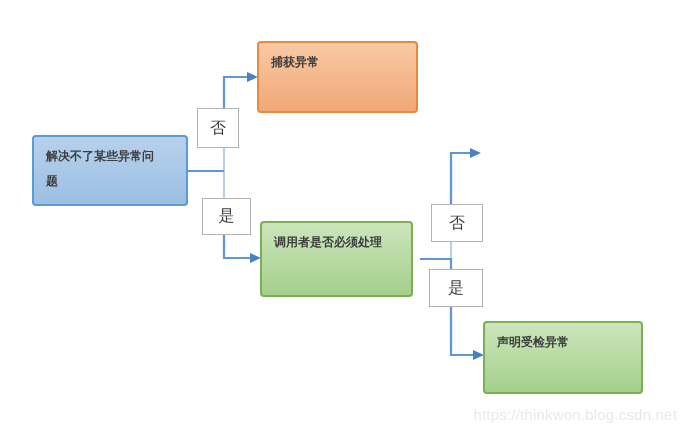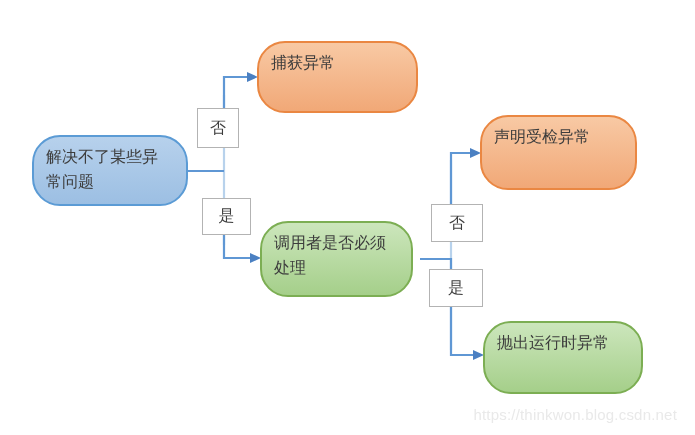--- a/index.html
+++ b/index.html
@@ -28,26 +28,27 @@
     fill: none;
   }
   .conn-medium {
     stroke: var(--connector-medium, #5f97d4);
     stroke-width: 2.2;
     fill: none;
   }
   .node {
     position: absolute;
     box-sizing: border-box;
-    border-radius: 28px;
+    border-radius: 4px;
     border: 2px solid;
     padding: 7px 12px;
-    font-size: 16px;
+    font-size: 12px;
     line-height: 25px;
     color: var(--text-color, #3d3d3d);
+    font-weight: bold;
   }
   .node .txt { display: block; }
   .node-blue {
     background: linear-gradient(to bottom, var(--node-blue-top, #b7d1ec), var(--node-blue-bottom, #9cbfe3));
     border-color: var(--node-blue-border, #5b9bd5);
   }
   .node-orange {
     background: linear-gradient(to bottom, var(--node-orange-top, #f8c9a4), var(--node-orange-bottom, #f1a877));
     border-color: var(--node-orange-border, #ea8742);
   }
@@ -114,26 +115,23 @@
   </div>
 
   <div class="node node-orange node-catch">
     <span class="txt">捕获异常</span>
   </div>
 
   <div class="node node-green node-caller">
     <span class="txt">调用者是否必须处理</span>
   </div>
 
-  <div class="node node-orange node-declare">
-    <span class="txt">声明受检异常</span>
-  </div>
 
   <div class="node node-green node-throw">
-    <span class="txt">抛出运行时异常</span>
+    <span class="txt">声明受检异常</span>
   </div>
 
   <div class="edge-label edge-label-left-no">
     <span>否</span>
   </div>
   <div class="edge-label edge-label-left-yes">
     <span>是</span>
   </div>
   <div class="edge-label edge-label-right-no">
     <span>否</span>

